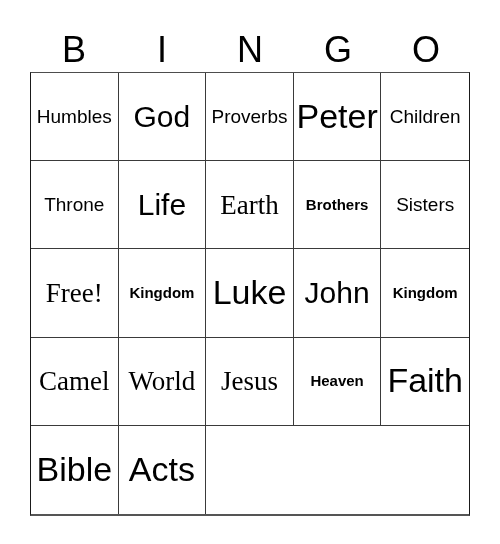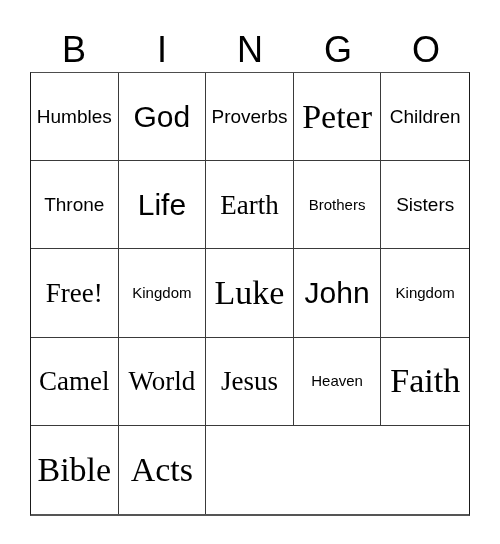--- a/index.html
+++ b/index.html
@@ -76,24 +76,24 @@
   }
   .cell-text {
     display: block;
     white-space: nowrap;
     text-align: center;
     line-height: 1.05;
     color: #000000;
   }
   
   .fs-xl  { font-size: 30px; }
-  .fs-lg  { font-size: 34px; font-family: Liberation Serif, serif; }
+  .fs-lg  { font-size: 34px; }
   .fs-md  { font-size: 27px; font-family: Liberation Serif, serif; }
   .fs-sm  { font-size: 19px; }
-  .fs-xs  { font-size: 15px; }
+  .fs-xs  { font-size: 15px; font-weight: bold; }
 </style>
 </head>
 <body>
 
 <div id="bingo-card">
 
   <div id="bingo-header">
     <div class="header-letter">B</div>
     <div class="header-letter">I</div>
     <div class="header-letter">N</div>

